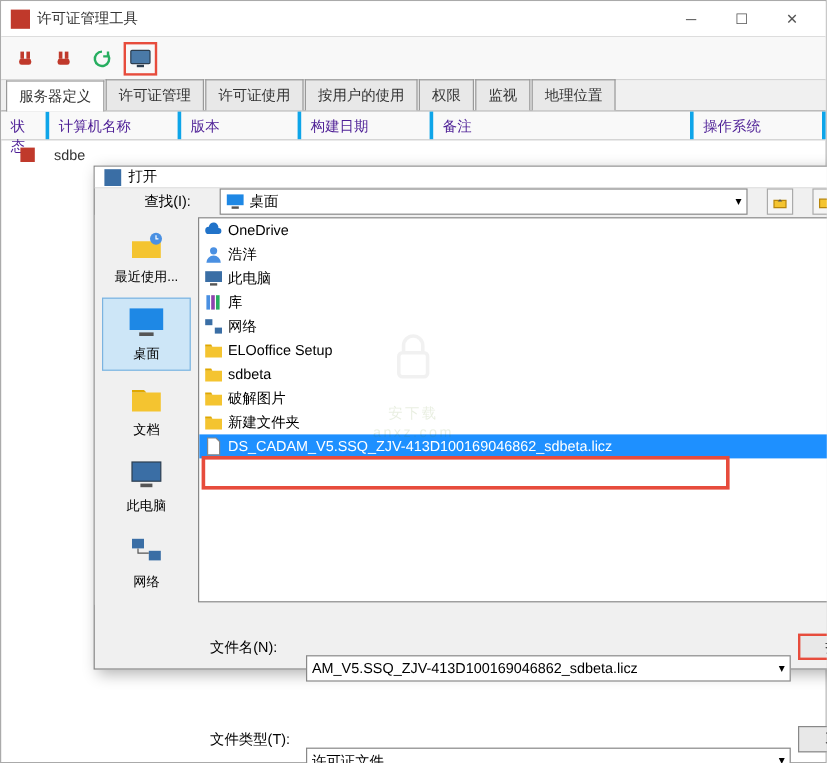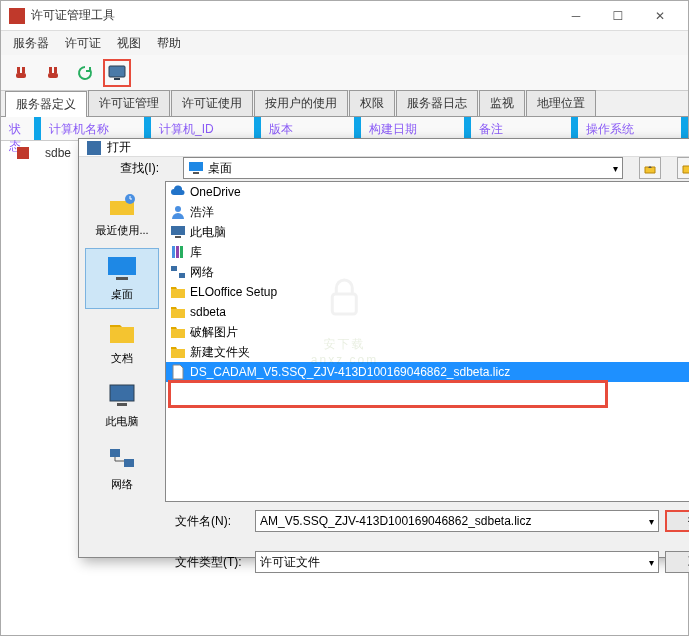--- a/index.html
+++ b/index.html
@@ -21,21 +21,21 @@
 .tool-btn.highlighted { border: 2px solid #e74c3c; }
 .plug-red { width: 16px; height: 16px; }
 .refresh-icon { width: 16px; height: 16px; }
 .monitor-icon { width: 18px; height: 18px; }
 
 .tabs { height: 26px; display: flex; align-items: flex-end; padding: 0 4px; background: #f0f0f0; border-bottom: 1px solid #999; }
 .tab { padding: 4px 10px; background: #e8e8e8; border: 1px solid #999; border-bottom: none; margin-right: 1px; color: #333; }
 .tab.active { background: #fff; position: relative; top: 1px; }
 
 .headers { height: 24px; display: flex; border-bottom: 1px solid #ccc; background: #f9f9f9; }
-.header-col { padding: 4px 8px; border-right: 7px solid #0ea5e9; text-align: left; color: #8b5cf6; }
+.header-col { padding: 4px 8px; border-right: 3px solid #0ea5e9; text-align: left; color: #4c1d95; }
 .hc-status { width: 40px; }
 .hc-name { width: 110px; }
 .hc-id { width: 110px; }
 .hc-ver { width: 100px; }
 .hc-date { width: 110px; }
 .hc-os { width: 110px; }
 .hc-note { flex: 1; }
 
 .row { height: 24px; display: flex; align-items: center; padding: 0 4px; }
 .row-icon { width: 36px; display: flex; justify-content: center; }
@@ -64,21 +64,21 @@
 .dlg-files { flex: 1; background: #fff; border: 1px solid #888; margin: 2px 0 2px 0; position: relative; overflow: hidden; }
 .file-item { height: 20px; display: flex; align-items: center; padding: 0 4px; gap: 4px; }
 .file-icon { width: 16px; height: 16px; flex-shrink: 0; }
 .file-name { white-space: nowrap; }
 .file-item.selected { background: #1e90ff; color: #fff; }
 .file-select-box { position: absolute; border: 3px solid #e74c3c; pointer-events: none; }
 
 .dlg-bottom { padding: 6px 10px 10px 96px; display: flex; flex-direction: column; gap: 19px; }
 .dlg-row { display: flex; align-items: center; gap: 6px; }
 .dlg-row-label { width: 74px; }
-.dlg-input { flex: 1; height: 22px; border: 1px solid #888; background: #fff; padding: 0 4px; display: flex; align-items: center; overflow: hidden; white-space: nowrap; }
+.dlg-input { flex: 1; height: 22px; border: 1px solid #888; background: #fff; padding: 0 4px; display: flex; align-items: center; overflow: hidden; white-space: nowrap; margin-top: 36px; }
 .dlg-btn { width: 70px; height: 22px; border: 1px solid #888; background: #e8e8e8; display: flex; align-items: center; justify-content: center; }
 .dlg-btn.primary { border: 2px solid #e74c3c; }
 
 .arrow-down { position: absolute; right: 14px; top: 300px; width: 20px; height: 120px; display: flex; flex-direction: column; align-items: center; pointer-events: none; }
 .arrow-line { width: 2px; flex: 1; background: #e74c3c; }
 .arrow-head { width: 0; height: 0; border-left: 7px solid transparent; border-right: 7px solid transparent; border-top: 12px solid #e74c3c; }
 
 .watermark { position: absolute; left: 50%; top: 50%; transform: translate(-50%,-50%); opacity: 0.12; font-size: 28px; color: #4d7c0f; pointer-events: none; text-align: center; letter-spacing: 2px; z-index: 999; }
 .chev { font-size: 10px; }
 </style>
@@ -90,26 +90,20 @@
   <div class="titlebar">
     <div class="titlebar-icon"></div>
     <div class="titlebar-text">许可证管理工具</div>
     <div class="win-controls">
       <div class="win-btn">─</div>
       <div class="win-btn">☐</div>
       <div class="win-btn close">✕</div>
     </div>
   </div>
 
-  <div class="menubar">
-    <div class="menu-item">服务器</div>
-    <div class="menu-item">许可证</div>
-    <div class="menu-item">视图</div>
-    <div class="menu-item">帮助</div>
-  </div>
 
   <div class="toolbar">
     <div class="tool-btn">
       <svg class="plug-red" viewBox="0 0 16 16">
           <rect x="4" y="2" width="3" height="6" fill="#c0392b"></rect>
           <rect x="9" y="2" width="3" height="6" fill="#c0392b"></rect>
           <rect x="3" y="8" width="10" height="5" rx="2" fill="#c0392b"></rect>
         </svg>
     </div>
     <div class="tool-btn">
@@ -132,29 +126,27 @@
         </svg>
     </div>
   </div>
 
   <div class="tabs">
     <div class="tab active">服务器定义</div>
     <div class="tab">许可证管理</div>
     <div class="tab">许可证使用</div>
     <div class="tab">按用户的使用</div>
     <div class="tab">权限</div>
-    <div class="tab">服务器日志</div>
     <div class="tab">监视</div>
     <div class="tab">地理位置</div>
   </div>
 
   <div class="headers">
     <div class="header-col hc-status">状态</div>
     <div class="header-col hc-name">计算机名称</div>
-    <div class="header-col hc-id">计算机_ID</div>
     <div class="header-col hc-ver">版本</div>
     <div class="header-col hc-date">构建日期</div>
     <div class="header-col hc-note">备注</div>
     <div class="header-col hc-os">操作系统</div>
   </div>
 
   <div class="row">
     <div class="row-icon">
       <svg width="16" height="16" viewBox="0 0 16 16">
           <rect x="2" y="2" width="12" height="12" fill="#c0392b"></rect>

